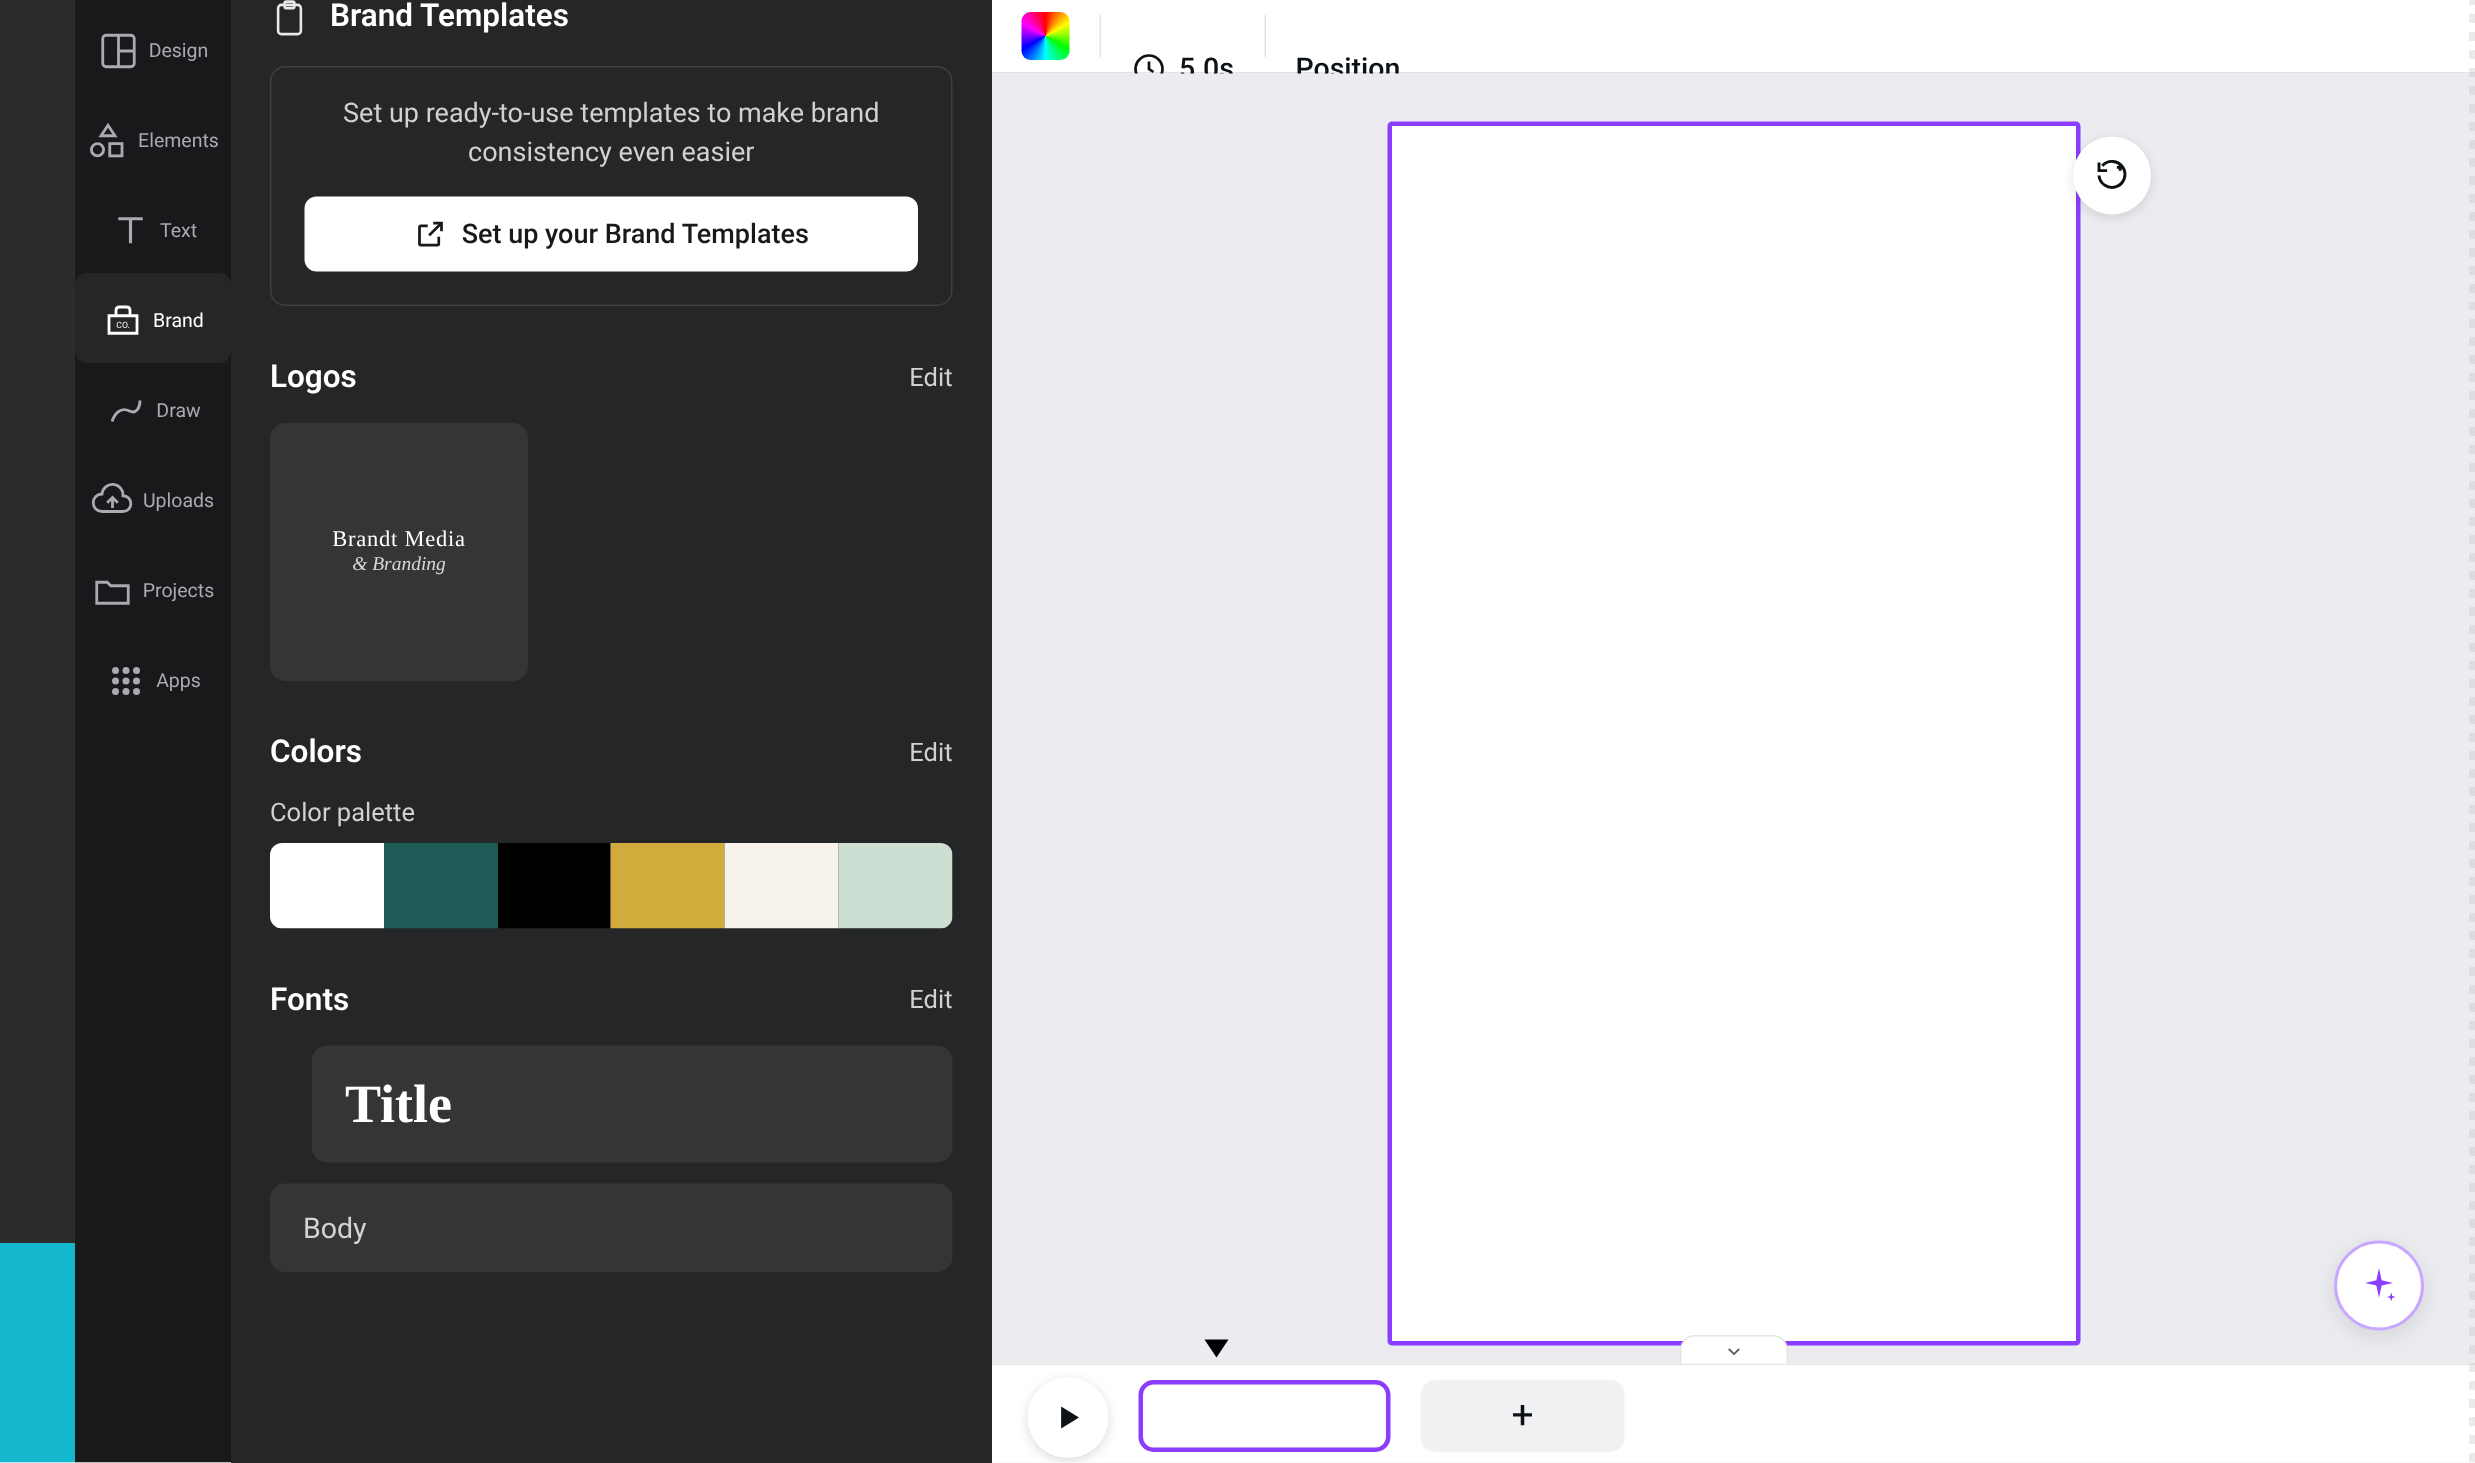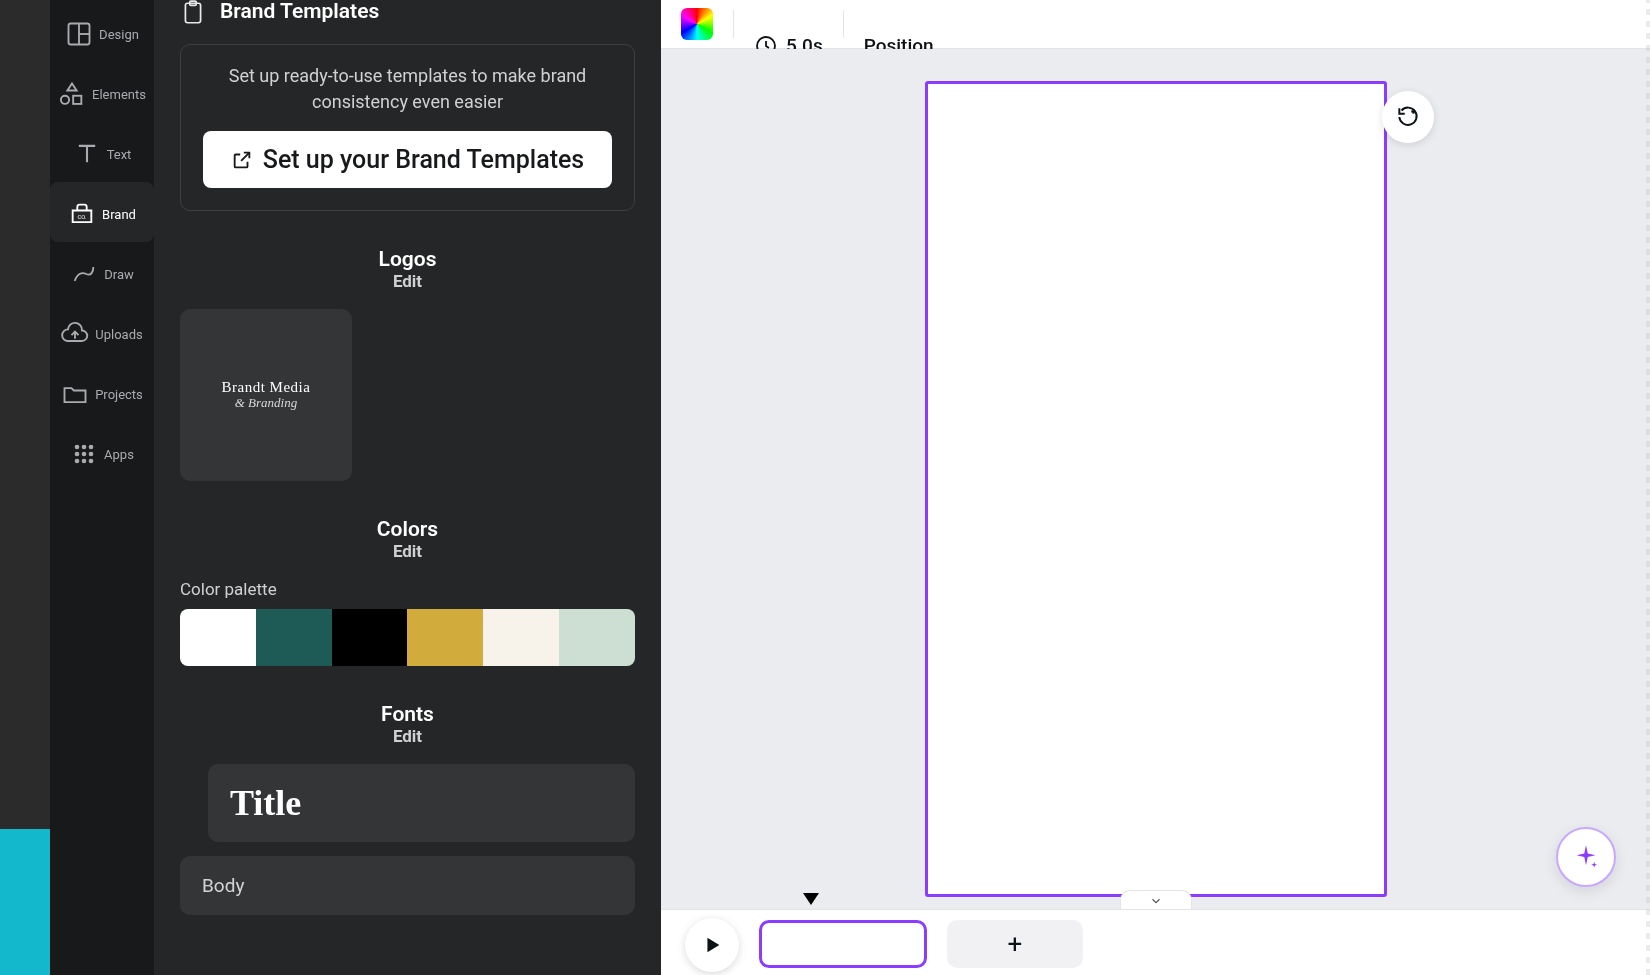--- a/index.html
+++ b/index.html
@@ -14,32 +14,32 @@
 .nav-item.active { background: #252627; color: #fff; }
 .nav-item .label { font-size: 13px; font-weight: 400; }
 .nav-item svg { width: 28px; height: 28px; }
 
 
 .side-panel { width: 507px; height: 100%; background: #252627; color: #e7e8e9; display: flex; flex-direction: column; padding: 0 26px 0 26px; position: relative; overflow-y: auto; }
 .panel-header { display: flex; align-items: center; gap: 14px; padding: 0 0 12px 0; }
 .panel-header .title { font-size: 21px; font-weight: 600; color: #fff; margin-top: -4px; }
 .templates-card { border: 1px solid #3e3f41; border-radius: 10px; padding: 18px 22px 22px 22px; margin-top: 6px; }
 .templates-card .desc { text-align: center; font-size: 18px; color: #cfd1d3; line-height: 1.45; margin-bottom: 16px; }
-.setup-btn { width: 100%; max-width: 420px; margin: 0 auto; background: #fff; color: #18191b; border: none; border-radius: 8px; padding: 14px 0; font-size: 25px; font-weight: 500; display: flex; align-items: center; justify-content: center; gap: 10px; cursor: pointer; }
+.setup-btn { width: 100%; max-width: 420px; margin: 0 auto; background: #fff; color: #18191b; border: none; border-radius: 8px; padding: 14px 0; font-size: 18px; font-weight: 500; display: flex; align-items: center; justify-content: center; gap: 10px; cursor: pointer; }
 .setup-btn svg { width: 22px; height: 22px; }
 
 .kit-row { display: flex; align-items: center; gap: 12px; margin-top: 34px; cursor: pointer; }
 .kit-row .kit-name { font-size: 20px; font-weight: 600; color: #fff; }
 .kit-row svg.brand-icon { width: 26px; height: 26px; }
 .kit-row svg.chev { width: 16px; height: 16px; }
 
 .section { margin-top: 36px; }
-.section-hdr { display: flex; justify-content: space-between; align-items: center; margin-bottom: 18px; flex-direction: column; }
+.section-hdr { display: flex; justify-content: space-between; align-items: center; margin-bottom: 18px; }
 .section-hdr .h { font-size: 21px; font-weight: 600; color: #fff; }
-.section-hdr .edit { font-size: 17px; color: #cfd1d3; cursor: pointer; font-weight: 700; }
+.section-hdr .edit { font-size: 17px; color: #cfd1d3; cursor: pointer; font-weight: 400; }
 
 .logo-tile { width: 172px; height: 172px; background: #343537; border-radius: 10px; display: flex; flex-direction: column; align-items: center; justify-content: center; color: #fff; cursor: pointer; }
 .logo-tile .l1 { font-family: Georgia, serif; font-size: 15px; letter-spacing: .5px; }
 .logo-tile .l2 { font-family: cursive; font-size: 13px; font-style: italic; margin-top: -1px; color: #d9d9d9; }
 
 .palette-label { font-size: 17px; color: #cfd1d3; margin-bottom: 10px; }
 .palette { display: flex; height: 57px; border-radius: 8px; overflow: hidden; }
 .swatch { flex: 1; cursor: pointer; }
 
 .font-card { background: #343537; border-radius: 10px; padding: 18px 22px; margin-bottom: 14px; cursor: pointer; }

